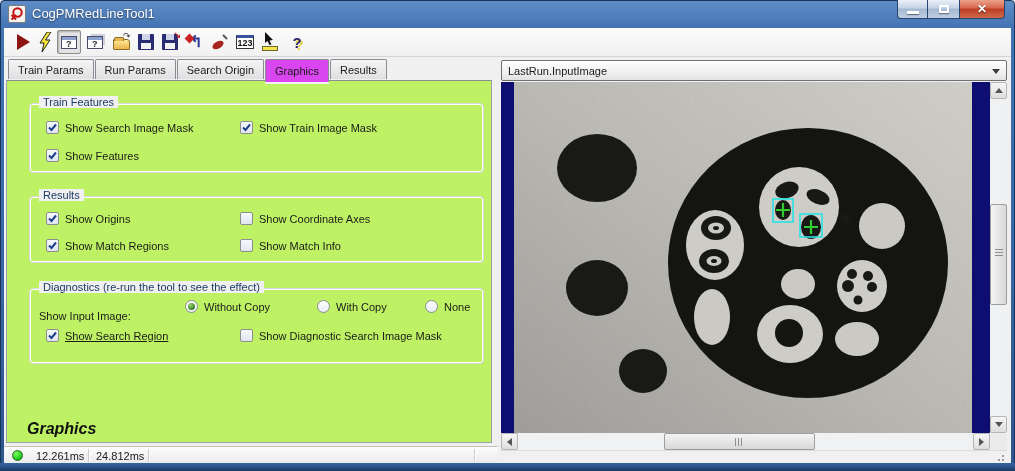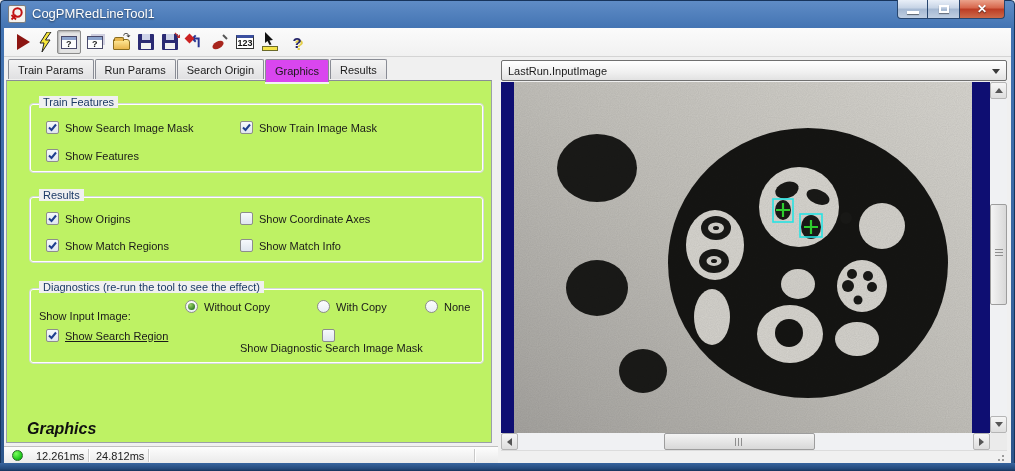--- a/index.html
+++ b/index.html
@@ -354,21 +354,21 @@
       <span>None</span>
     </label>
     <label class="cb" style="left:16px; top:40px;text-decoration:underline;" data-checked="true">
       <span class="cbbox">
           <svg width="11" height="11" viewBox="0 0 11 11">
             <path d="M2 5.5 L4.5 8 L9 2.5" stroke="#1e3f8f" stroke-width="2" fill="none"></path>
           </svg>
         </span>
       <span class="cblabel">Show Search Region</span>
     </label>
-    <label class="cb" style="left:210px; top:40px;flex-direction:column;" data-checked="false">
+    <label class="cb" style="left:210px; top:40px;" data-checked="false">
       <span class="cbbox"></span>
       <span class="cblabel">Show Diagnostic Search Image Mask</span>
     </label>
   </div>
 
   <div class="trained">Graphics</div>
 </div>
 
 <div class="abs statusbar">
   <span class="sb-dot"></span>

